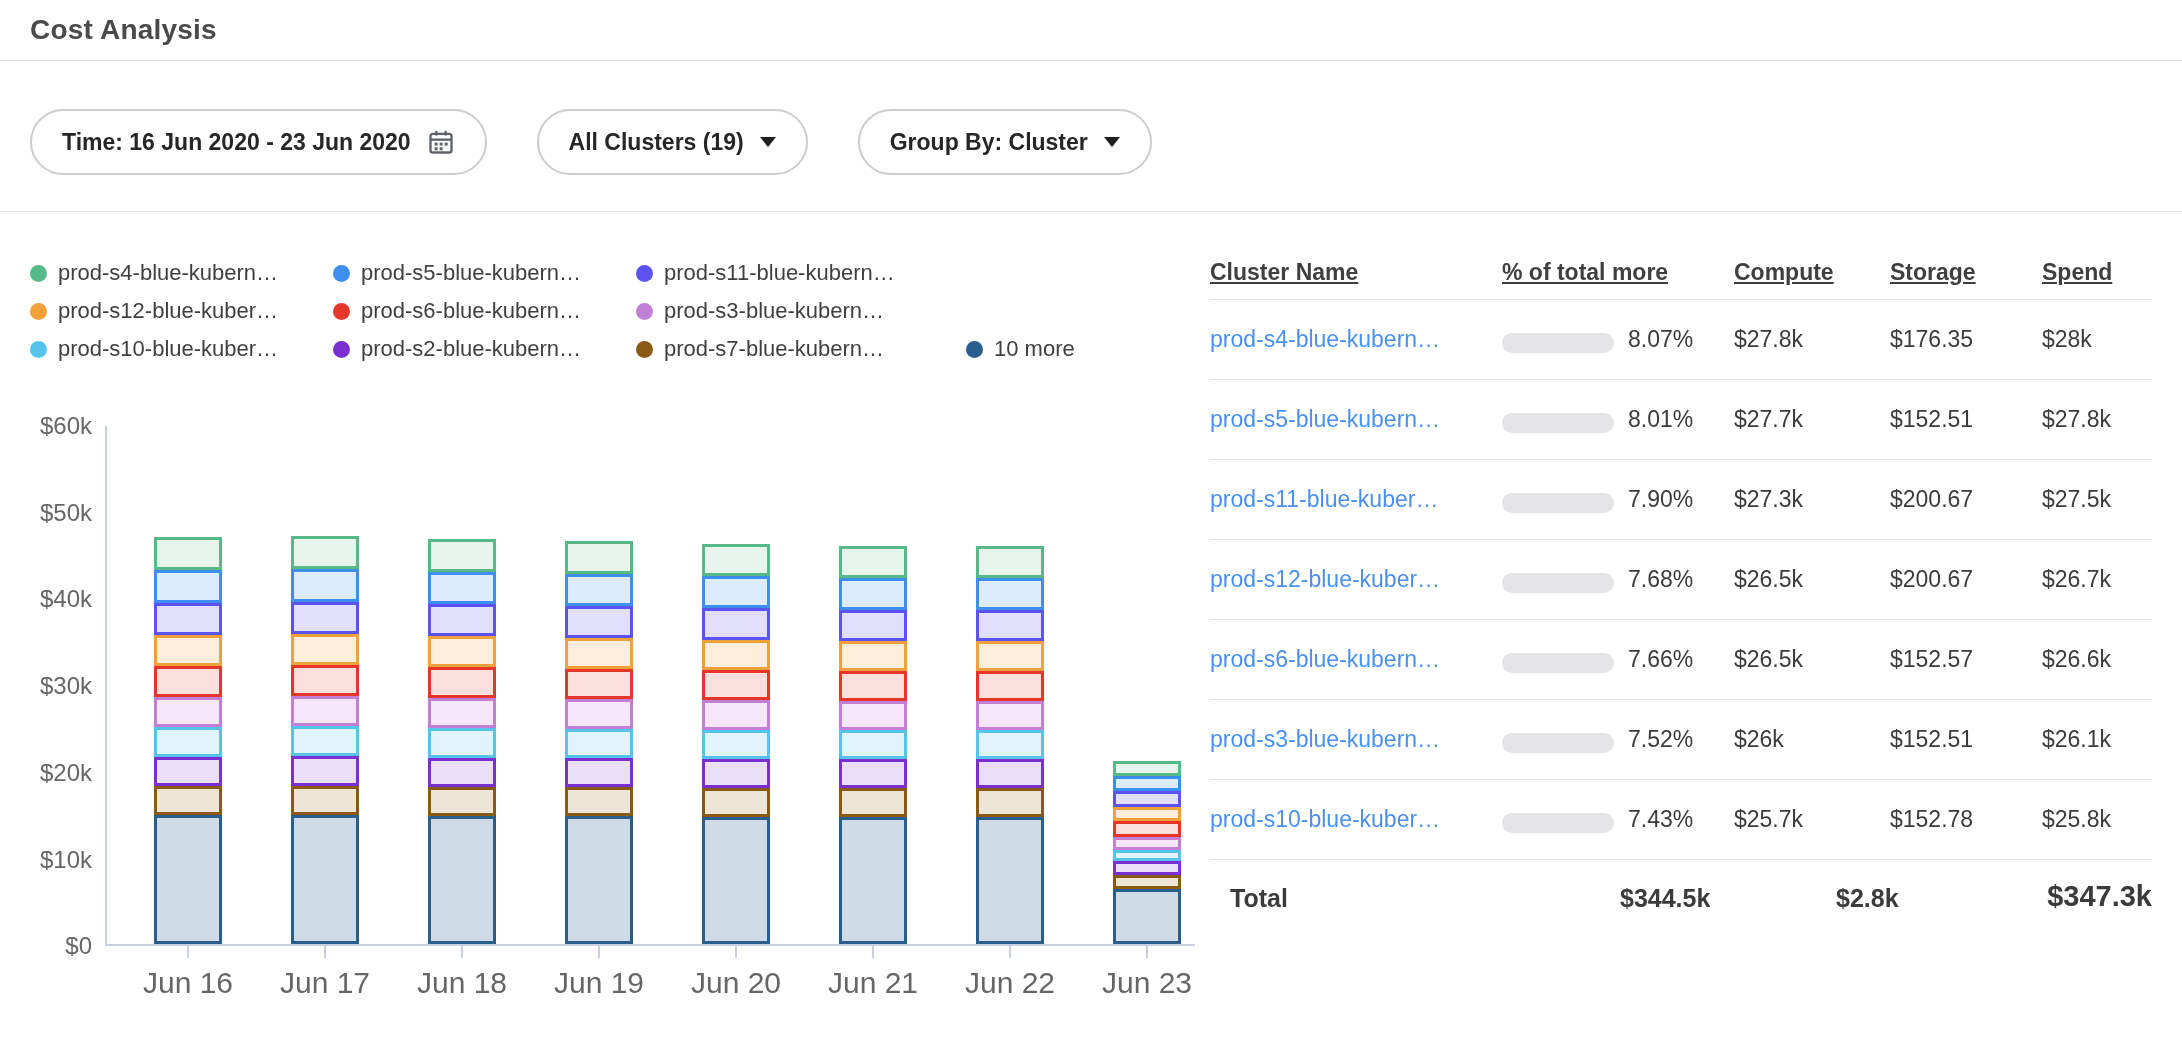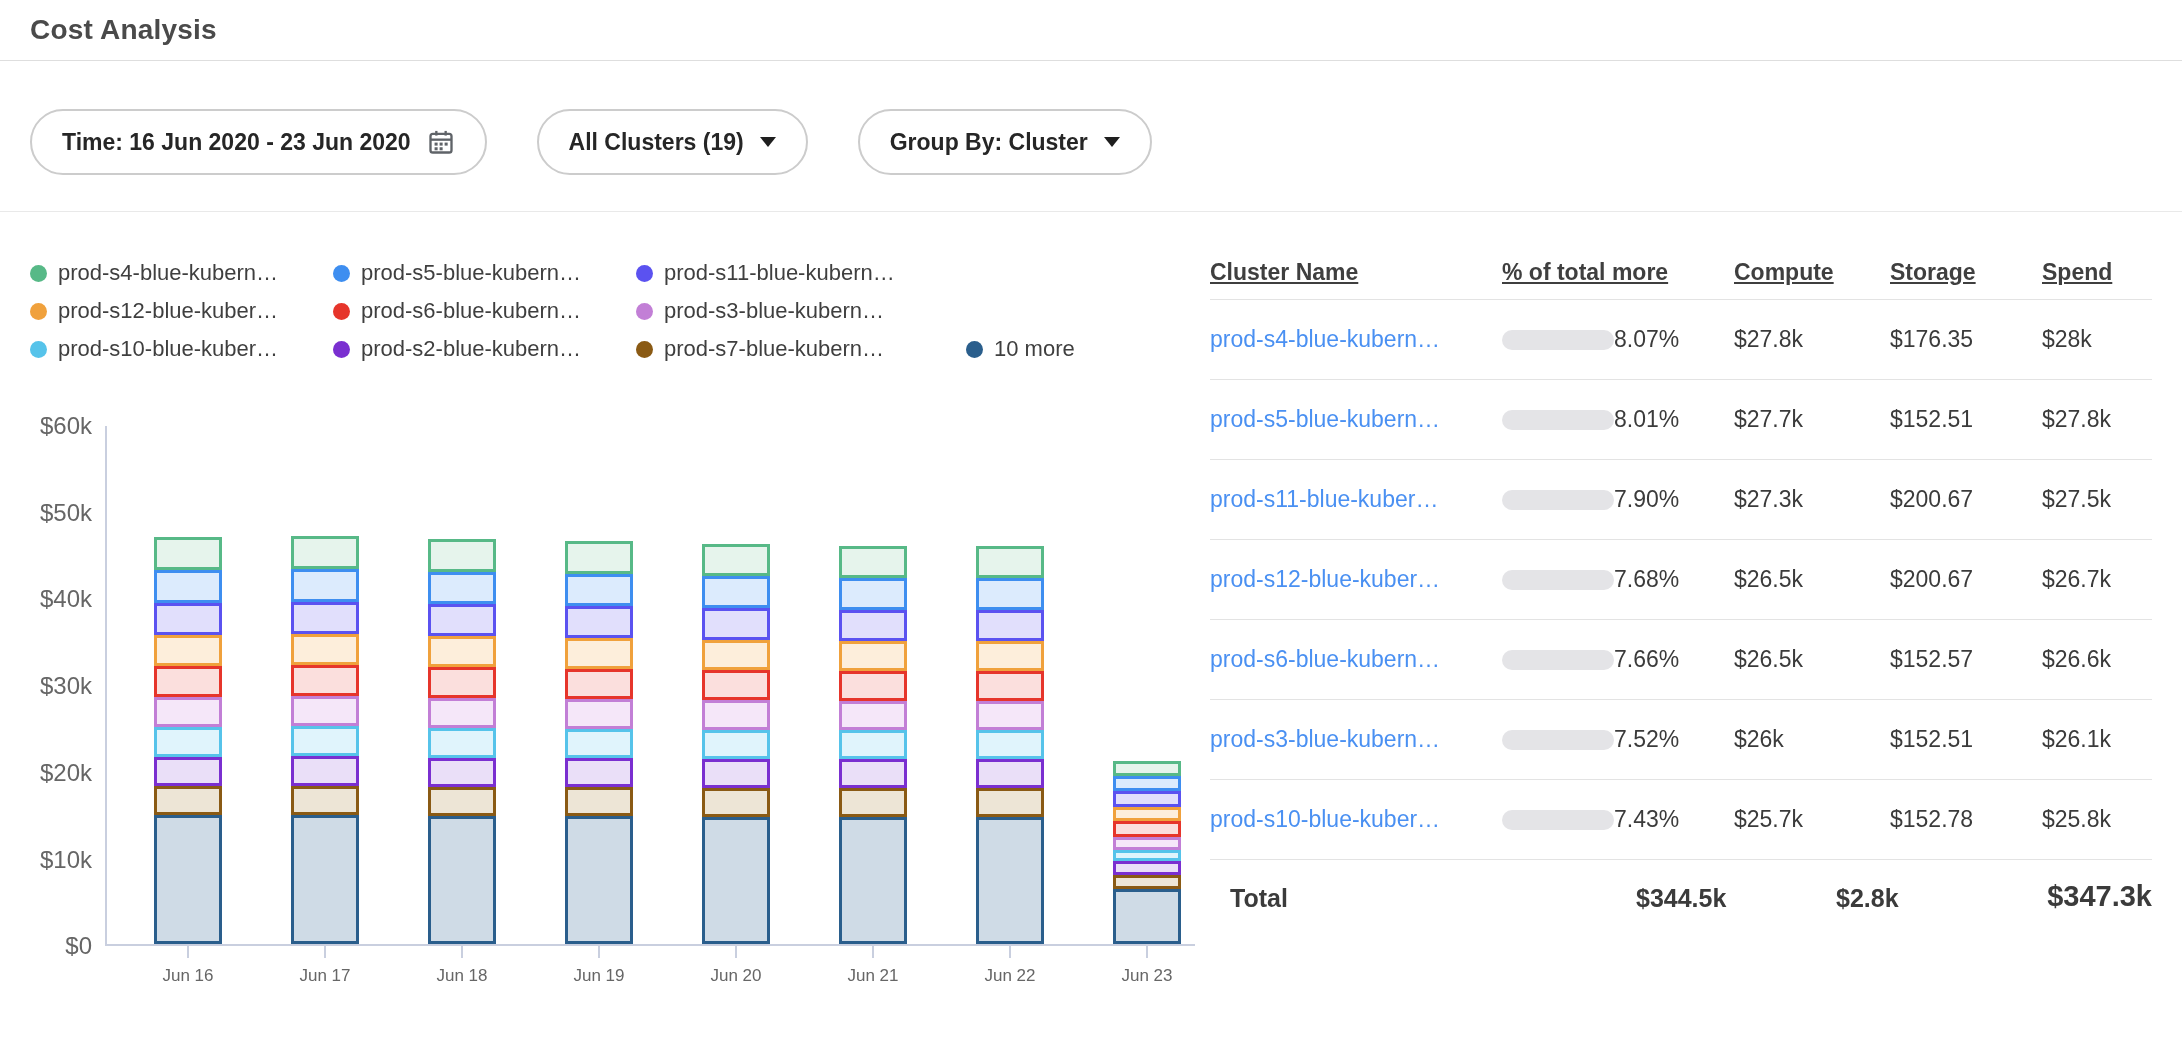--- a/index.html
+++ b/index.html
@@ -34,32 +34,32 @@
 
   
   .chart { position:relative; width:1170px; height:600px; margin:18px 0 0 0; }
   .plot { position:absolute; left:105px; top:40px; width:1090px; height:520px;
           border-left:2px solid #c9cfdf; border-bottom:2px solid #c9cfdf; }
   .ylab { position:absolute; left:0; width:92px; text-align:right;
           font-size:24px; color:#666; }
   .bar-seg { position:absolute; border-style:solid; border-width:3px; }
   .xtick { position:absolute; width:2px; height:14px; background:#c9cfdf; top:100%; }
   .xlab { position:absolute; top:calc(100% + 22px); width:120px; text-align:center;
-          font-size:17px; color:#666; }
+          font-size:30px; color:#666; }
 
   
   .table-head { display:grid; grid-template-columns:292px 232px 156px 152px auto;
                 padding-top:34px; height:88px; align-items:center;
                 font-size:23px; font-weight:700; color:#3f3f3f;
                 border-bottom:1px solid #e3e3e3;text-decoration:underline; }
   .trow { display:grid; grid-template-columns:292px 232px 156px 152px auto;
           height:80px; align-items:center; border-bottom:1px solid #e3e3e3;
           font-size:23px; color:#3b3b3b; }
   .cluster-link { color:#4a90f2; cursor:pointer; }
-  .pct-cell { display:flex; align-items:center; }
+  .pct-cell { display:flex; align-items:flex-end; gap:14px; }
   .pct-track { width:112px; height:20px; background:#e4e4e7; border-radius:10px; overflow:hidden; }
   .pct-fill { height:100%; background:#4a90f2; border-radius:10px 4px 4px 10px; }
 
   
   .pager { height:82px; background:#f6f6f6; border-top:1px solid #dcdcdc;
            border-bottom:1px solid #dcdcdc; display:flex; align-items:center;
            padding:0 8px 0 20px; }
   .pager-label { font-size:24px; color:#555; }
   .page-select { width:89px; height:48px; background:#fff; border:1px solid #b5b5b5;
                  margin-left:12px; display:flex; align-items:stretch; cursor:pointer; }
@@ -71,21 +71,21 @@
                border-bottom:3px solid #9a9a9a; transform:rotate(45deg) translate(-2px,-2px); }
   .pager-range { margin-left:auto; font-size:23px; color:#555; }
   .pager-arrow { font-size:44px; line-height:40px; color:#b5b5b5; font-weight:300;
                  cursor:pointer; user-select:none; }
   .arrow-prev { margin-left:85px; }
   .arrow-next { margin-left:52px; }
 
   
   .total-row { position:relative; height:75px; }
   .total-label { position:absolute; left:20px; top:24px; font-size:25px; font-weight:700; }
-  .total-compute { position:absolute; left:426px; top:24px; font-size:25px; font-weight:700; }
+  .total-compute { position:absolute; left:410px; top:24px; font-size:25px; font-weight:700; }
   .total-storage { position:absolute; left:626px; top:24px; font-size:25px; font-weight:700; }
   .total-spend { position:absolute; right:0; top:20px; font-size:29px; font-weight:700; }
 </style>
 </head>
 <body>
 
 <div class="page-header">
   <div class="page-title">Cost Analysis</div>
 </div>
 

